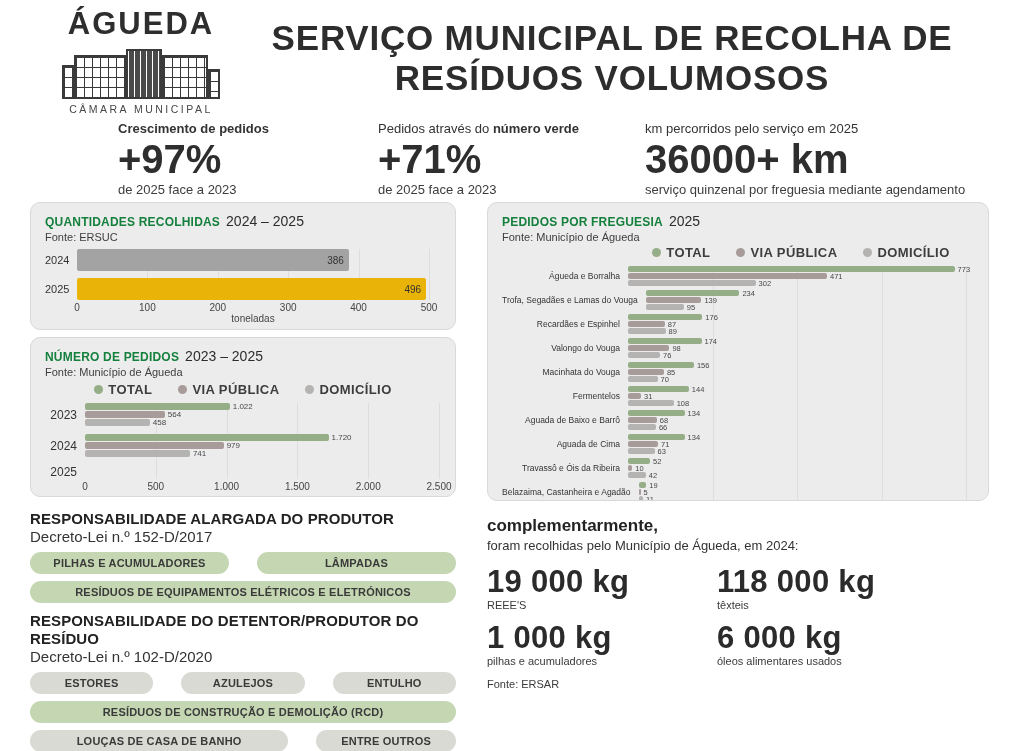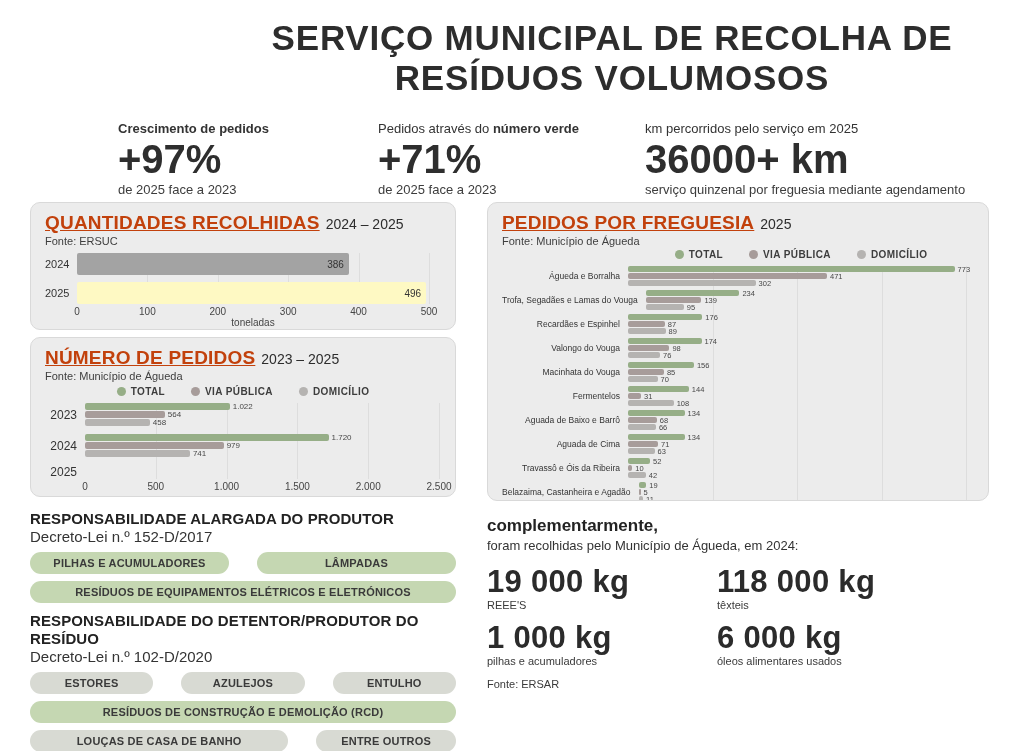--- a/index.html
+++ b/index.html
@@ -30,21 +30,21 @@
   .stat-label{font-size:13px;color:#333;}
   .stat-label b{font-weight:700;}
   .stat-value{font-size:40px;font-weight:600;line-height:1.05;margin-top:2px;color:#2e2e2e;}
   .stat-caption{font-size:13px;color:#3c3c3c;margin-top:2px;}
 
   
   .left-col{position:absolute;left:30px;top:202px;width:426px;}
   .right-col{position:absolute;left:487px;top:202px;width:502px;}
   .panel{background:#ececec;border:1px solid #d9d9d9;border-radius:10px;
          padding:9px 14px;box-sizing:border-box;overflow:hidden;}
-  .chart-title{font-size:19px;font-weight:800;letter-spacing:.2px;color:#c2410c;text-decoration:underline;}
+  .chart-title{font-size:12px;font-weight:800;letter-spacing:.2px;color:#15803d;}
   .chart-sub{font-size:14px;font-weight:400;margin-left:6px;color:#2d2d2d;}
   .chart-source{font-size:11px;color:#3e3e3e;margin-top:1px;}
 
   .chart{--lab:32px;--rpad:12px;--bh:20px;--ggap:6px;}
   .chart-body{position:relative;margin-top:6px;}
   .grid-overlay{position:absolute;top:0;bottom:0;left:var(--lab);right:var(--rpad);z-index:0;}
   .gridline{position:absolute;top:0;bottom:0;width:1px;background:#dddddd;}
   .chart-rows{position:relative;z-index:1;display:flex;flex-direction:column;gap:var(--ggap);
               margin-right:var(--rpad);}
   .chart-group{display:flex;align-items:center;}
@@ -54,21 +54,21 @@
   .bar-line{display:flex;align-items:center;height:var(--bh);}
   .bar{height:100%;border-radius:2px;position:relative;flex:0 0 auto;}
   .val-in{position:absolute;right:5px;top:50%;transform:translateY(-50%);font-size:10px;color:#333;}
   .val-out{margin-left:3px;font-size:8px;color:#474747;white-space:nowrap;}
   .axis{position:relative;height:13px;margin-left:var(--lab);margin-right:var(--rpad);
         font-size:10px;color:#454545;}
   .tick{position:absolute;top:2px;transform:translateX(-50%);}
   .xlabel{margin-left:var(--lab);margin-right:var(--rpad);text-align:center;
           font-size:10px;color:#454545;height:12px;}
   .legend{display:flex;justify-content:center;align-items:center;gap:26px;margin:4px 0 5px;}
-  .legend-item{display:flex;align-items:center;gap:5px;font-size:10px;font-weight:600;
+  .legend-item{display:flex;align-items:center;gap:5px;font-size:13px;font-weight:600;
                letter-spacing:.4px;color:#3d3d3d;}
   .legend-dot{width:9px;height:9px;border-radius:50%;}
 
   #chart-quantidades{height:128px;--lab:32px;--rpad:12px;--bh:22px;--ggap:7px;}
   #chart-pedidos{height:160px;margin-top:7px;--lab:40px;--rpad:2px;--bh:7px;--ggap:8px;}
   #chart-pedidos .cat-label{font-size:12px;}
   #chart-freguesias{height:299px;--lab:126px;--rpad:8px;--bh:6px;--ggap:4px;}
   #chart-freguesias .cat-label{font-size:8.5px;}
   #chart-freguesias .legend{margin-left:126px;margin-top:2px;}
   #chart-freguesias .val-out{font-size:7.5px;}
@@ -91,20 +91,31 @@
   .comp-grid{display:grid;grid-template-columns:230px auto;row-gap:11px;margin-top:13px;}
   .comp-value{font-size:31px;font-weight:700;letter-spacing:.3px;line-height:1;color:#2b2b2b;}
   .comp-label{font-size:11px;color:#3a3a3a;margin-top:2px;}
   .comp-source{font-size:11px;color:#3a3a3a;margin-top:11px;}
 </style>
 </head>
 <body>
 
 <div class="page">
 
+  <div class="logo">
+    <div class="logo-name">ÁGUEDA</div>
+    <div class="building">
+      <div class="bblock b1"></div>
+      <div class="bblock b2"></div>
+      <div class="bblock b3"></div>
+      <div class="bblock b4"></div>
+      <div class="bblock b5"></div>
+    </div>
+    <div class="logo-org">CÂMARA MUNICIPAL</div>
+  </div>
 
   <div class="main-title">
     <div>SERVIÇO MUNICIPAL DE RECOLHA DE</div>
     <div>RESÍDUOS VOLUMOSOS</div>
   </div>
 
   <div class="stat stat-1">
     <div class="stat-label"><b>Crescimento de pedidos</b></div>
     <div class="stat-value">+97%</div>
     <div class="stat-caption">de 2025 face a 2023</div>
@@ -143,21 +154,21 @@
                   <div class="bar" style="width: 77.2%; background: #a3a3a3;">
                     <span class="val-in">386</span>
                   </div>
                 </div>
               </div>
             </div>
             <div class="chart-group">
               <div class="cat-label">2025</div>
               <div class="group-bars">
                 <div class="bar-line">
-                  <div class="bar" style="width: 99.2%; background: #fef9c3;">
+                  <div class="bar" style="width: 99.2%; background: #eab308;">
                     <span class="val-in">496</span>
                   </div>
                 </div>
               </div>
             </div>
           </div>
       </div>
       <div class="axis">
           <span class="tick" style="left: 0%;">0</span>
           <span class="tick" style="left: 20%;">100</span>

